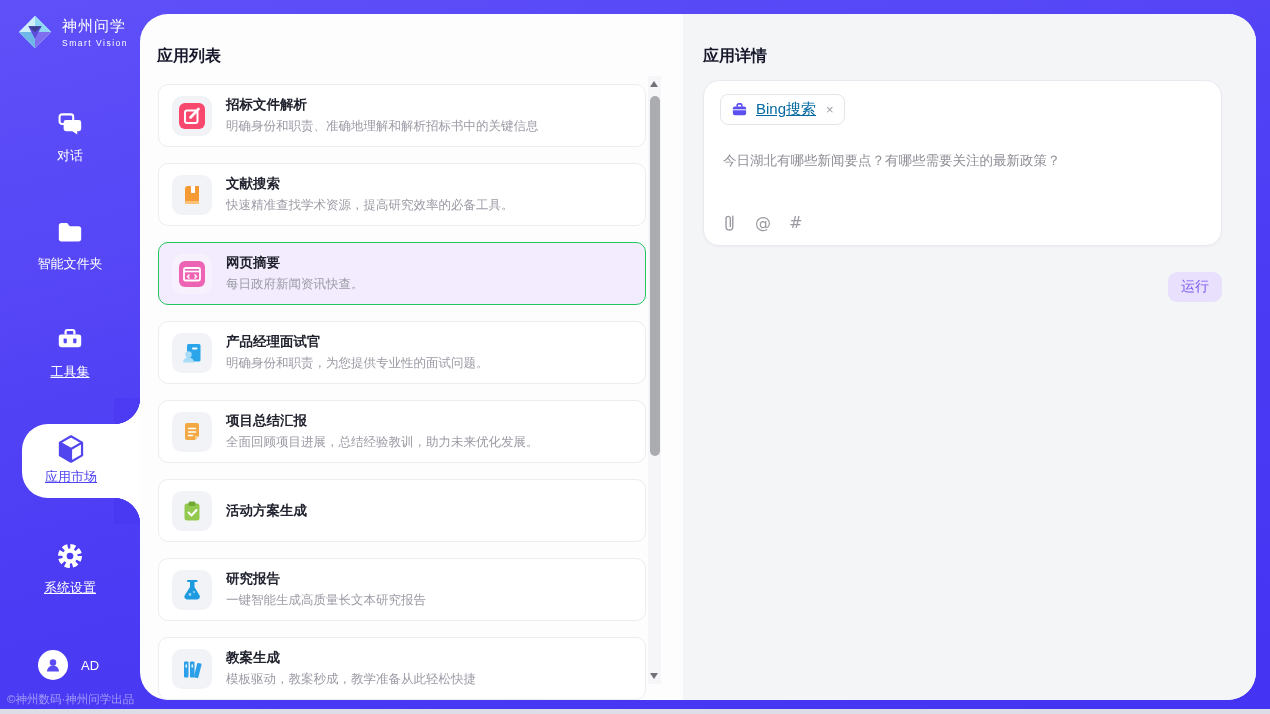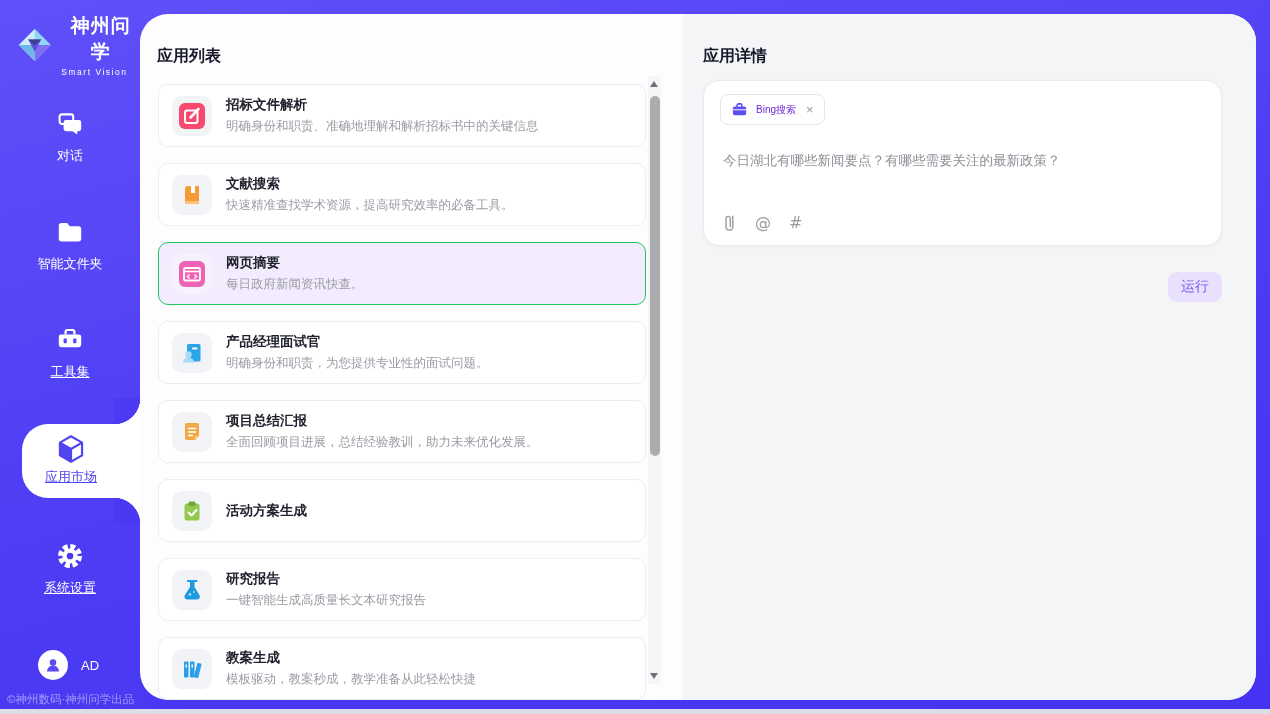--- a/index.html
+++ b/index.html
@@ -8,21 +8,21 @@
     position:relative;
     font-family:"Liberation Sans","DejaVu Sans",sans-serif;
     background:linear-gradient(165deg,#5f50f9 0%,#4c3cf4 55%,#4433f2 100%);
   }
   .bottom-strip { position:absolute; left:0; bottom:0; width:100%; height:5px; background:#dcdde7; z-index:50; }
 
   
   .sidebar { position:absolute; left:0; top:0; width:140px; height:714px; color:#fff; }
   .logo { position:absolute; left:16px; top:13px; display:flex; align-items:center; gap:8px; }
   .logo-diamond { width:38px; height:38px; }
-  .brand-name { font-size:19px; font-weight:bold; letter-spacing:1px;text-align:center; }
+  .brand-name { font-size:15px; font-weight:normal; letter-spacing:1px; }
   .brand-sub { font-size:8.5px; letter-spacing:1.5px; margin-top:2px; }
 
   .nav-item { position:absolute; left:0; width:140px; text-align:center; cursor:pointer; }
   .nav-item .nicon { width:32px; height:32px; margin:0 auto; display:block; }
   .nav-item .nlabel { display:block; margin-top:7px; font-size:13px; color:#fff; }
   .nav-item .nlabel.underlined { text-decoration:underline; }
 
   .nav-active-blob {
     position:absolute; left:22px; right:0; top:424px; height:74px;
     background:#fff; border-radius:26px 0 0 26px; text-align:center; padding-right:20px; padding-top:8px;
@@ -74,21 +74,21 @@
 
   
   .detail-card {
     position:absolute; left:563px; top:66px; width:519px; height:166px;
     background:#fff; border:1px solid #e9e9f0; border-radius:16px; box-shadow:0 1px 3px rgba(30,30,60,0.04);
   }
   .tool-tag {
     position:absolute; left:16px; top:13px; height:31px; display:inline-flex; align-items:center; gap:8px;
     border:1px solid #e4e4ea; border-radius:8px; padding:0 10px; background:#fff; cursor:default;
   }
-  .tool-tag-label { font-size:10px; color:#6d28d9; }
+  .tool-tag-label { font-size:15px; color:#0369a1;text-decoration:underline; }
   .tool-tag-close { font-size:13px; color:#9a9aa2; cursor:pointer; margin-left:2px; }
   .query-text { position:absolute; left:19px; top:70px; width:470px; font-size:13.5px; color:#8e8e97; line-height:1.5; cursor:text; }
   .attach-row { position:absolute; left:18px; bottom:13px; display:flex; align-items:center; gap:18px; }
   .attach-glyph { font-size:16px; color:#9a9aa2; cursor:pointer; font-family:"DejaVu Sans",sans-serif; }
   .run-btn {
     position:absolute; left:1028px; top:258px; width:54px; height:30px;
     background:#e9e0fd; color:#7a5bf2; font-size:14px; border:none; border-radius:9px; cursor:pointer;
     display:flex; align-items:center; justify-content:center;
   }
 </style>

